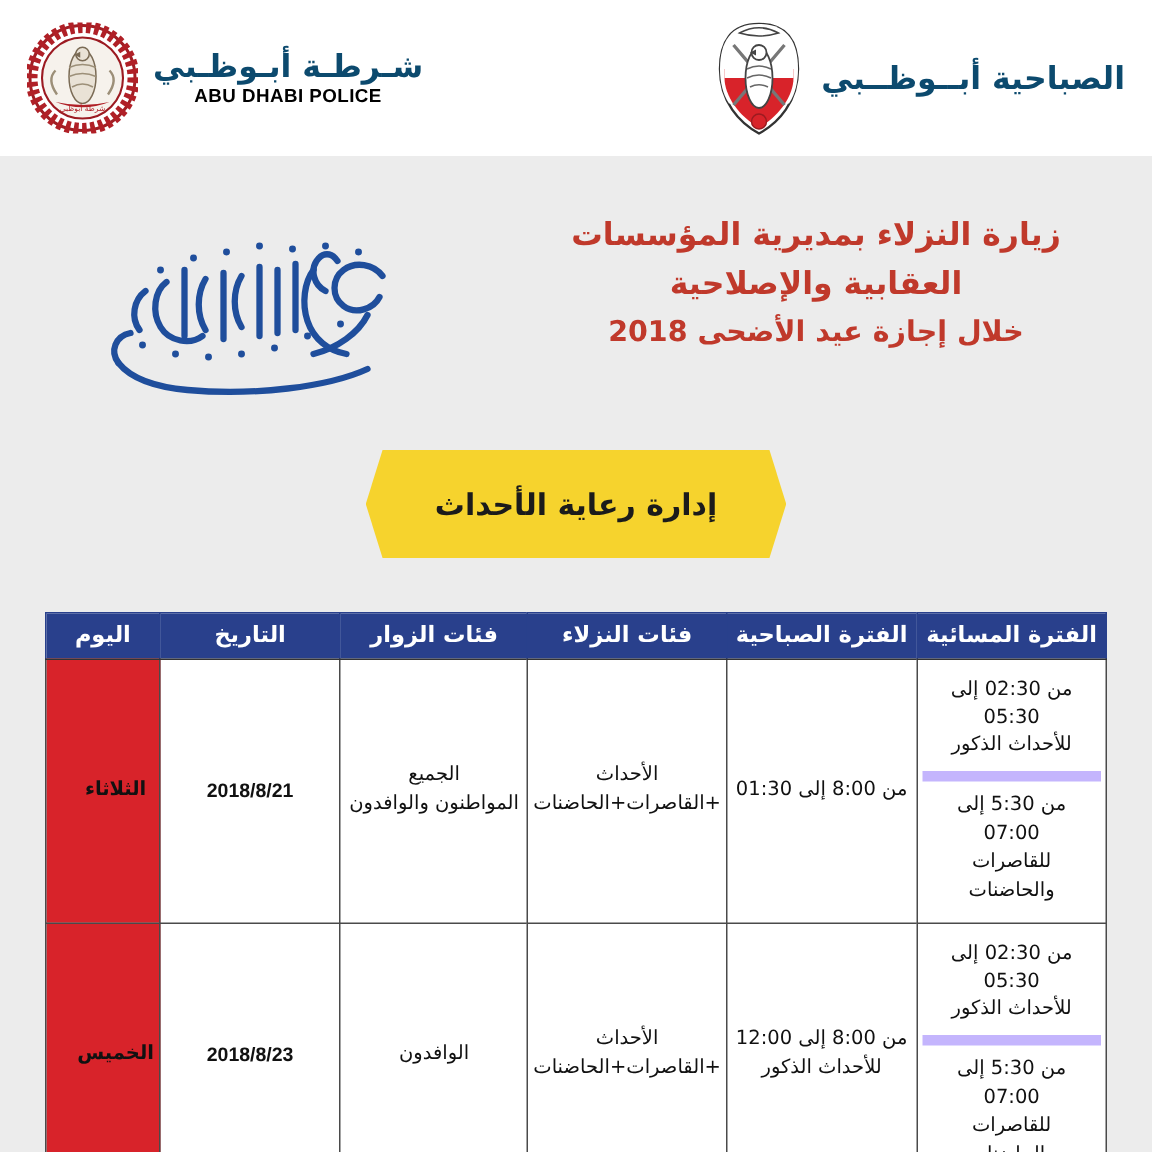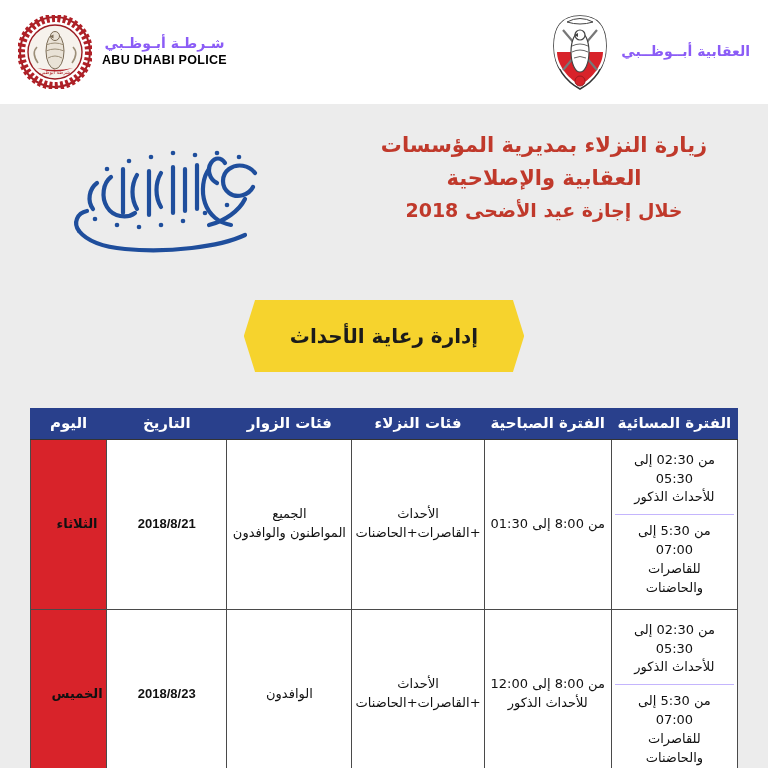--- a/index.html
+++ b/index.html
@@ -38,22 +38,22 @@
     display: flex;
     align-items: center;
     gap: 10px;
   }
 
   .logo-text {
     text-align: center;
     line-height: 1.25;
   }
   .logo-text .ar {
-    font-size: 14px;
-    color: #8b5cf6;
+    font-size: 21px;
+    color: #0c4a6e;
     letter-spacing: 1px;
     font-weight: 600;
     white-space: nowrap;
   }
   .logo-text .en {
     font-size: 12.5px;
     font-weight: bold;
     color: #000000;
     letter-spacing: 0.3px;
     white-space: nowrap;
@@ -70,21 +70,21 @@
     flex: 1 1 auto;
     position: relative;
     background: #ececec;
     padding: 0;
   }
 
   .top-section {
     display: flex;
     align-items: flex-start;
     justify-content: space-between;
-    padding: 13px 24px 0 24px;
+    padding: 24px 24px 0 24px;
     height: 190px;
   }
 
   .title-col {
     flex: 0 0 400px;
     text-align: center;
     padding-top: 12px;
   }
   .title-line {
     color: #c0392b;
@@ -181,39 +181,39 @@
   td.day.olive { background: #8A8263; }
 
   tr.alt td { background: #DDD6C8; }
   tr.alt td.day.olive { background: #8A8263; }
 
   td.date { font-weight: bold; font-size: 14px; font-family: "Liberation Sans", sans-serif; border-radius: 25px; }
 
   td.split { padding: 0; }
   td.split .sub {
     padding: 7px 4px;
-    border-bottom: 1px solid #c4b5fd;
+    border-bottom: 7px solid #c4b5fd;
     line-height: 1.45;
   }
   td.split .sub:last-child { border-bottom: none; text-align: center; }
 
   .rowh1 { height: 83px; }
   .rowh2 { height: 42px; }
   .rowh3 { height: 84px; }
 </style>
 </head>
 <body>
 
 <div class="poster">
 
   <div class="header">
 
     <div class="logo-block">
       <div class="logo-text">
-        <div class="ar">العقابية أبــوظــبي</div>
+        <div class="ar">الصباحية أبــوظــبي</div>
       </div>
       <svg class="crest-gov" viewBox="0 0 62 80">
         <path d="M31 4 C12 4 5 16 5 34 C5 56 18 70 31 77 C44 70 57 56 57 34 C57 16 50 4 31 4 Z" fill="#ffffff" stroke="#333" stroke-width="1.6"></path>
         <path d="M31 4 C12 4 5 16 5 34 C5 43 7 51 11 57 L51 57 C55 51 57 43 57 34 C57 16 50 4 31 4 Z" fill="#ffffff"></path>
         <path d="M8 40 C8 52 18 66 31 73 C44 66 54 52 54 40 L54 34 L8 34 Z" fill="#D8232A"></path>
         <path d="M8 34 L54 34 L54 40 L8 40 Z" fill="#ffffff"></path>
         <path d="M14 18 L48 58 M48 18 L14 58" stroke="#777" stroke-width="2.2" fill="none"></path>
         <ellipse cx="31" cy="40" rx="9" ry="20" fill="#ffffff" stroke="#444" stroke-width="1.2"></ellipse>
         <circle cx="31" cy="23" r="5" fill="#ffffff" stroke="#444" stroke-width="1.2"></circle>
         <path d="M29 21 L25 23 L29 25 Z" fill="#444"></path>

